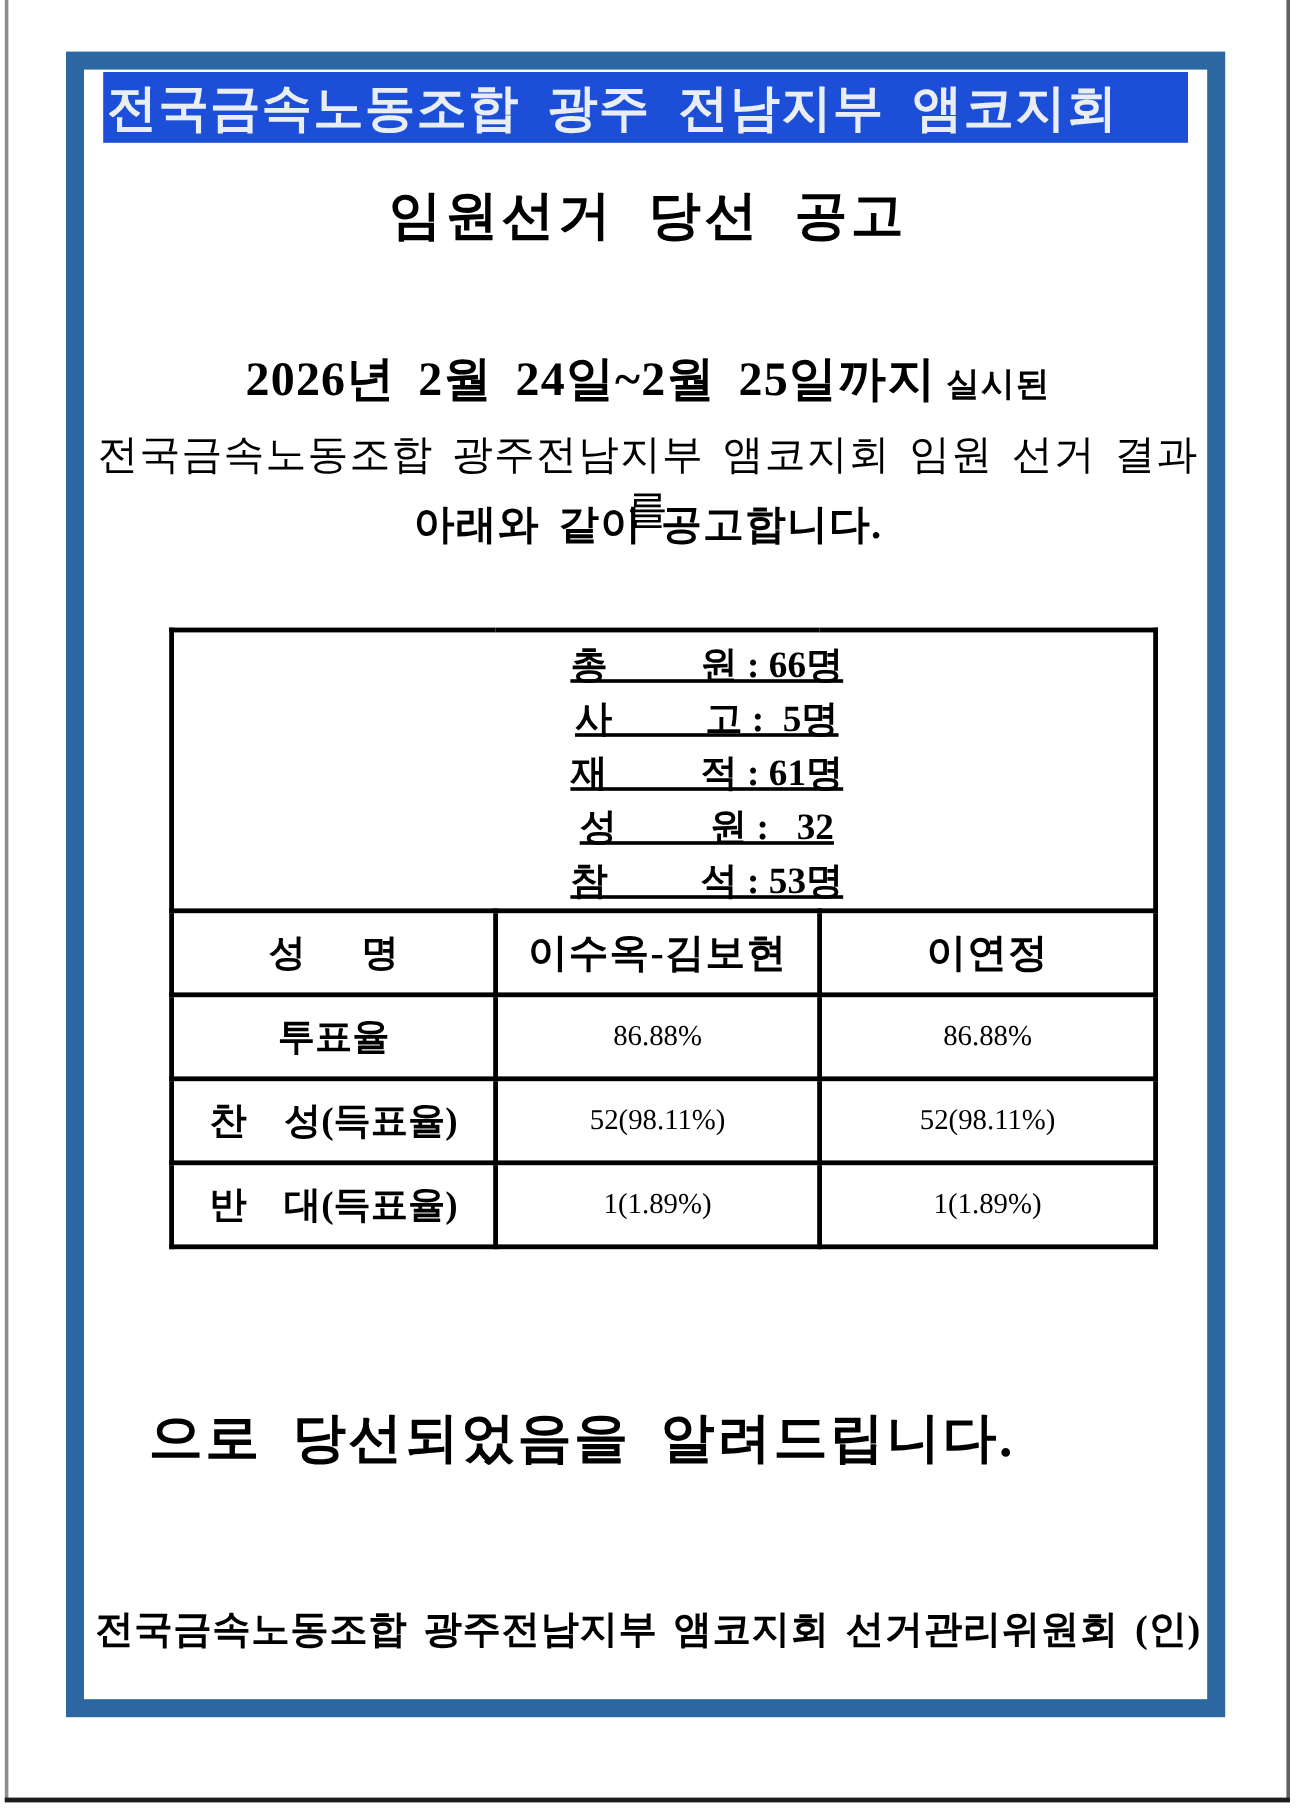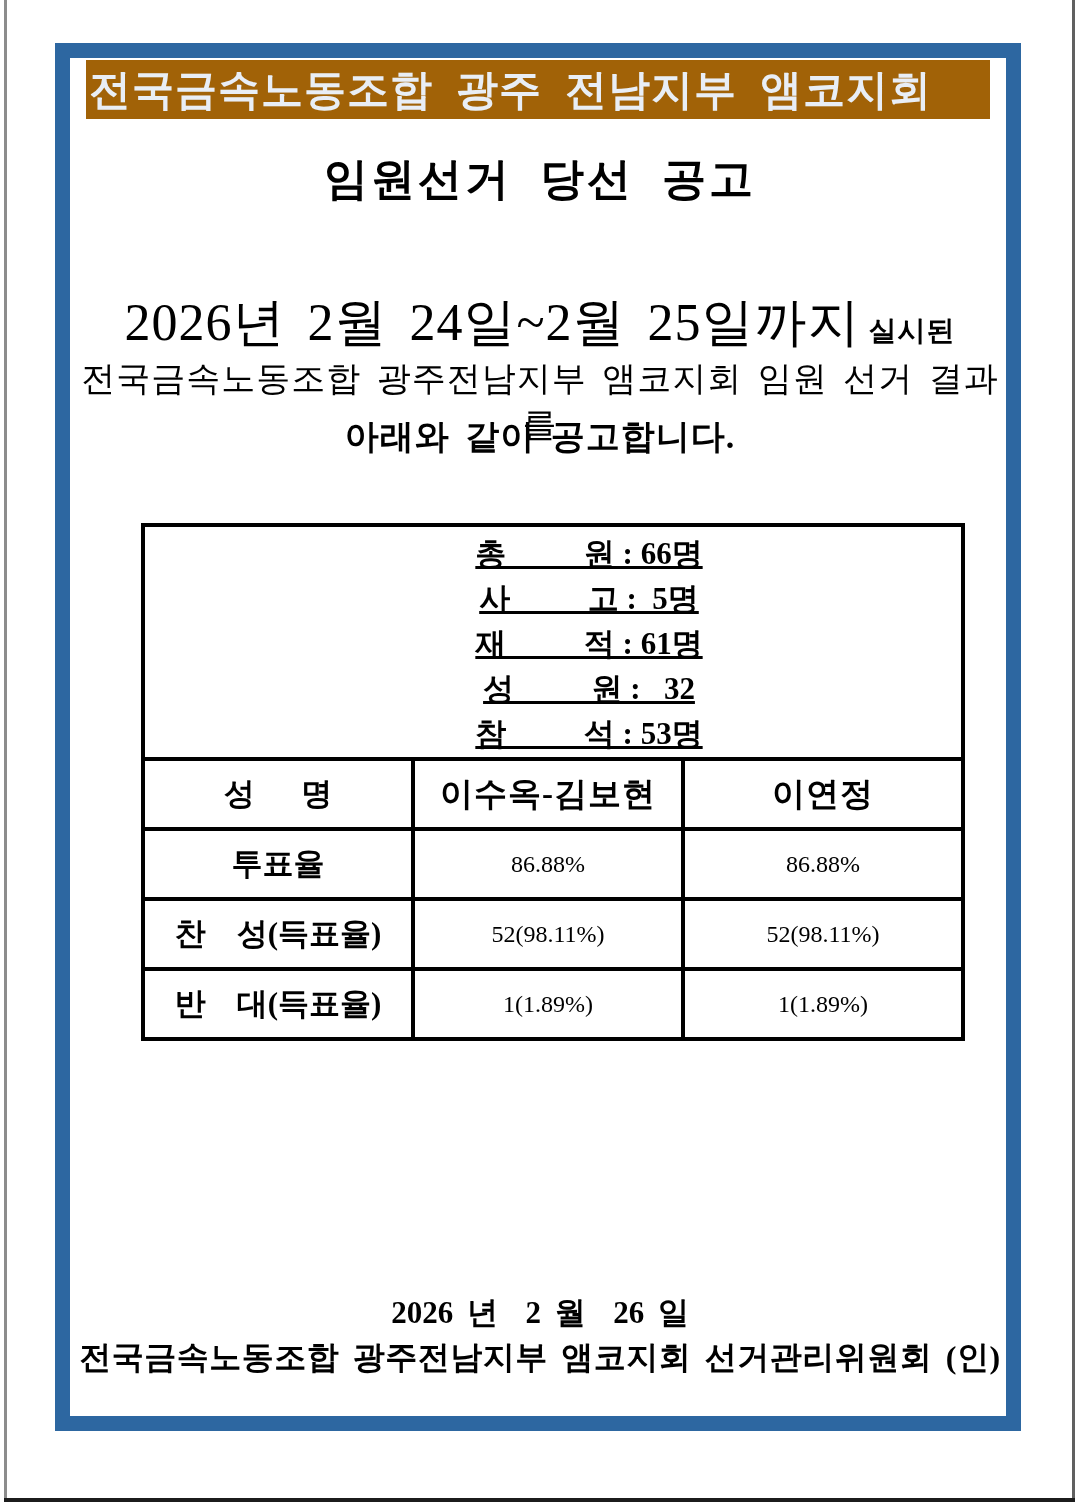--- a/index.html
+++ b/index.html
@@ -17,33 +17,33 @@
 
   
   .frame {
     position:absolute; left:55px; top:43px; width:966px; height:1388px;
     border:15px solid #2d67a1;
   }
 
   
   .banner {
     position:absolute; left:86px; top:60px; width:904px; height:59px;
-    background:#a16207; color:#e9eef5;
+    background:#1d4ed8; color:#e9eef5;
     font-size:42px; font-weight:bold; letter-spacing:1px;
     display:flex; align-items:center; padding-left:3px;
   }
 
   .doc-title {
     position:absolute; left:72px; top:150px; width:936px;
     text-align:center; font-size:44px; font-weight:bold;
     letter-spacing:3px; word-spacing:14px;
   }
 
   .intro-line1 { position:absolute; left:72px; top:288px; width:936px; text-align:center; }
-  .intro-line1 .big   { font-size:52px; font-weight:400; letter-spacing:1px; word-spacing:8px; }
+  .intro-line1 .big   { font-size:40px; font-weight:700; letter-spacing:1px; word-spacing:8px; }
   .intro-line1 .small { font-size:28px; font-weight:bold; letter-spacing:1px; }
   .intro-line2 {
     position:absolute; left:72px; top:356px; width:936px; text-align:center;
     font-size:34px; font-weight:normal; letter-spacing:1px; word-spacing:6px;
   }
   .intro-line3 {
     position:absolute; left:72px; top:414px; width:936px; text-align:center;
     font-size:34px; font-weight:bold; letter-spacing:1px; word-spacing:6px;
   }
 
@@ -128,17 +128,17 @@
       <td class="num-cell">52(98.11%)</td>
     </tr>
     <tr class="data-row">
       <td class="label-cell">반    대(득표율)</td>
       <td class="num-cell">1(1.89%)</td>
       <td class="num-cell">1(1.89%)</td>
     </tr>
   </tbody>
     </table>
 
+  <div class="closing">으로 당선되었음을 알려드립니다.</div>
 
-  <div class="date-line">2026 년  2 월  26 일</div>
   <div class="committee-line">전국금속노동조합 광주전남지부 앰코지회 선거관리위원회 (인)</div>
 
 </div>
 
 </body></html>

